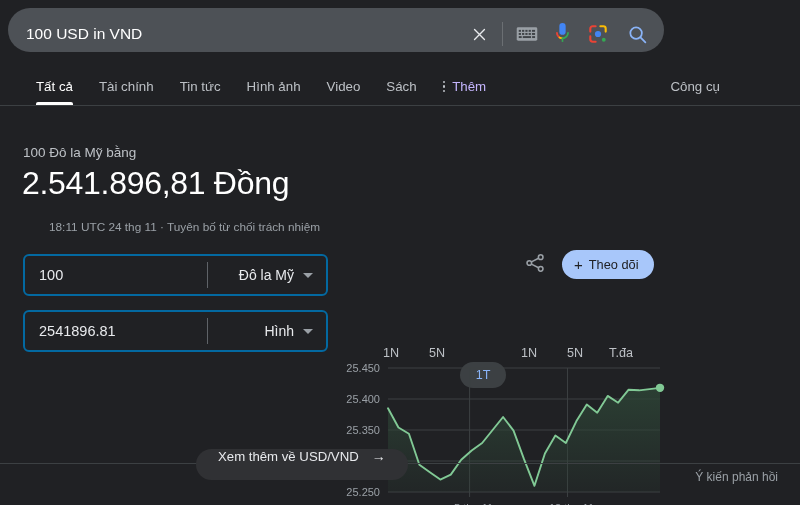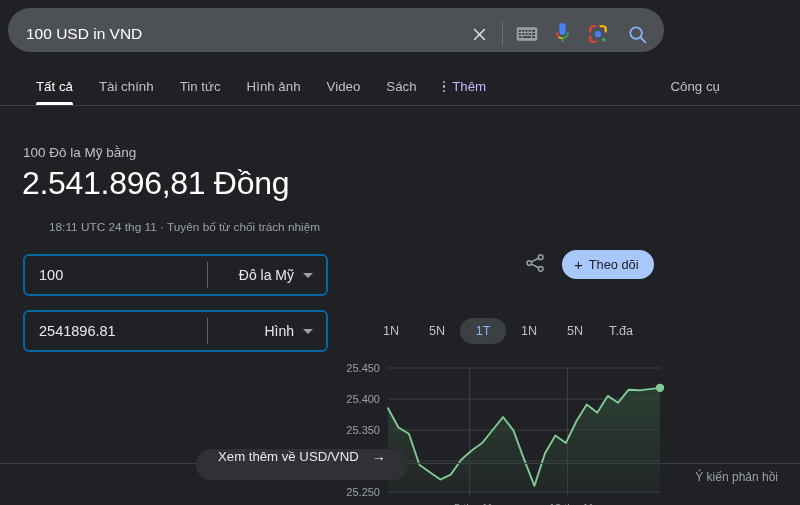--- a/index.html
+++ b/index.html
@@ -99,21 +99,21 @@
   
   .ranges {
     position: absolute; left: 368px; top: 212px;
     display: flex; align-items: center; gap: 0px;
   }
   .range {
     font-size: 12.6px; color: #bdc1c6;
     padding: 6px 0; width: 46px; text-align: center;
     border-radius: 14px; cursor: pointer;
   }
-  .range.active { background: #3c4043; color: #8ab4f8; }
+  .range.active { background: #3c4043; color: #8ab4f8; margin-top: 44px; }
 
   
   .field {
     position: absolute; left: 23px;
     width: 305px; height: 42px;
     border: 2px solid #0369a1; border-radius: 6px;
     display: flex; align-items: center;
     background: transparent;
   }
   .field.one { top: 148px; }

